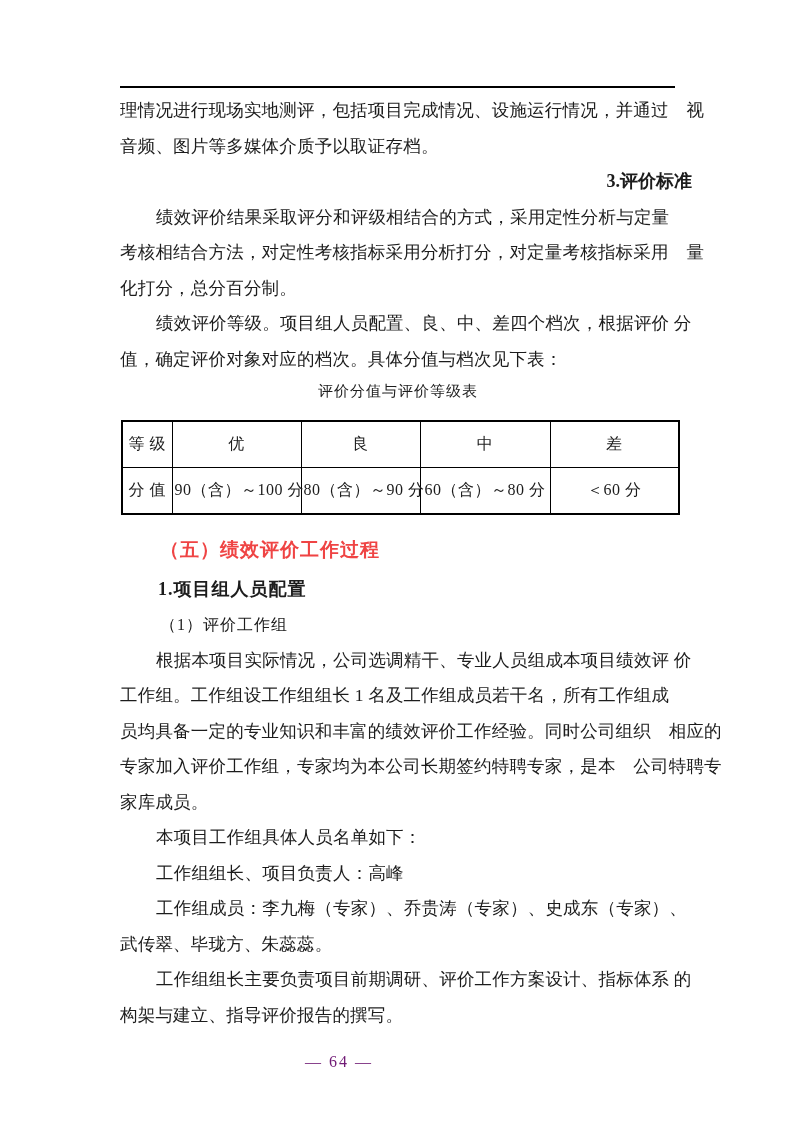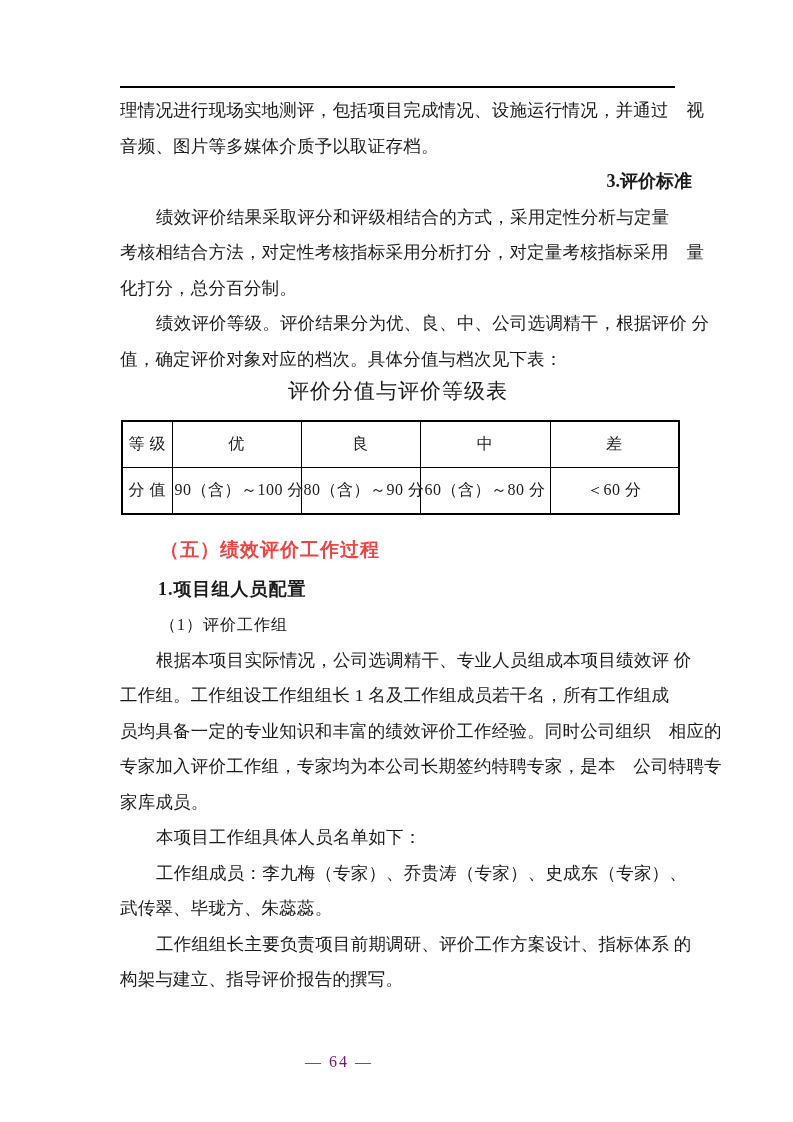--- a/index.html
+++ b/index.html
@@ -84,21 +84,21 @@
     letter-spacing: 1px;
   }
 
   
   .table-caption {
     position: absolute;
     top: 381px;
     left: 120px;
     width: 556px;
     text-align: center;
-    font-size: 21px;
+    font-size: 15px;
     line-height: 20px;
     letter-spacing: 1px;
   }
 
   
   table.grade-table {
     position: absolute;
     top: 420px;
     left: 121px;
     width: 557px;
@@ -141,21 +141,21 @@
 
 <div class="header-rule"></div>
 
 <div class="text-block-a">
   <div class="line">理情况进行现场实地测评，包括项目完成情况、设施运行情况，并通过　视</div>
   <div class="line">音频、图片等多媒体介质予以取证存档。</div>
   <div class="h-kaiti">3.评价标准</div>
   <div class="line indent">绩效评价结果采取评分和评级相结合的方式，采用定性分析与定量</div>
   <div class="line">考核相结合方法，对定性考核指标采用分析打分，对定量考核指标采用　量</div>
   <div class="line">化打分，总分百分制。</div>
-  <div class="line indent">绩效评价等级。评价结果分为优、良、中、公司选调精干，根据评价 分</div>
+  <div class="line indent">绩效评价等级。项目组人员配置、良、中、差四个档次，根据评价 分</div>
   <div class="line">值，确定评价对象对应的档次。具体分值与档次见下表：</div>
 </div>
 
 <div class="table-caption">评价分值与评价等级表</div>
 
 <table class="grade-table">
   <colgroup>
     <col class="c1">
       <col class="c2">
       <col class="c3">
@@ -183,19 +183,20 @@
 <div class="text-block-b">
   <div class="h-section">（五）绩效评价工作过程</div>
   <div class="h-sub">1.项目组人员配置</div>
   <div class="h-item">（1）评价工作组</div>
   <div class="line indent">根据本项目实际情况，公司选调精干、专业人员组成本项目绩效评 价</div>
   <div class="line">工作组。工作组设工作组组长 1 名及工作组成员若干名，所有工作组成</div>
   <div class="line">员均具备一定的专业知识和丰富的绩效评价工作经验。同时公司组织　相应的</div>
   <div class="line">专家加入评价工作组，专家均为本公司长期签约特聘专家，是本　公司特聘专</div>
   <div class="line">家库成员。</div>
   <div class="line indent">本项目工作组具体人员名单如下：</div>
+  <div class="line indent">工作组组长、项目负责人：高峰</div>
   <div class="line indent">工作组成员：李九梅（专家）、乔贵涛（专家）、史成东（专家）、</div>
   <div class="line">武传翠、毕珑方、朱蕊蕊。</div>
   <div class="line indent">工作组组长主要负责项目前期调研、评价工作方案设计、指标体系 的</div>
   <div class="line">构架与建立、指导评价报告的撰写。</div>
 </div>
 
 <div class="page-footer">— 64 —</div>
 
 </body></html>

